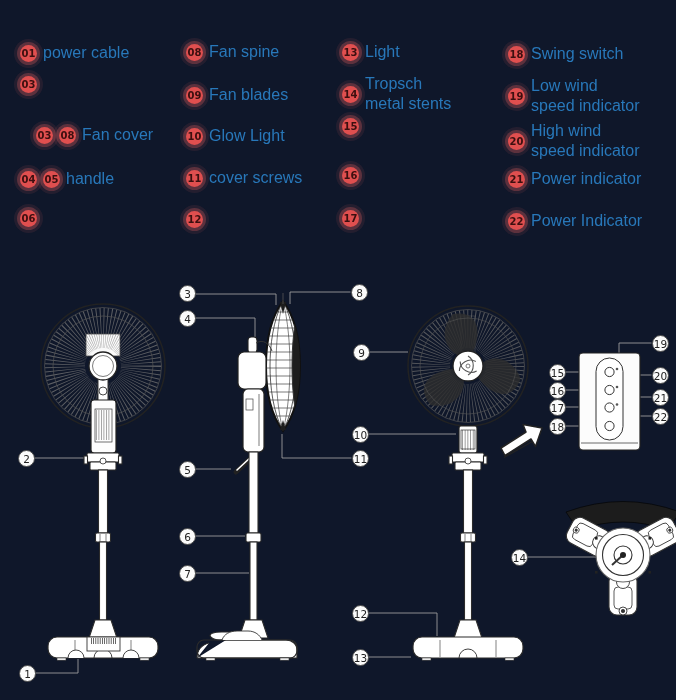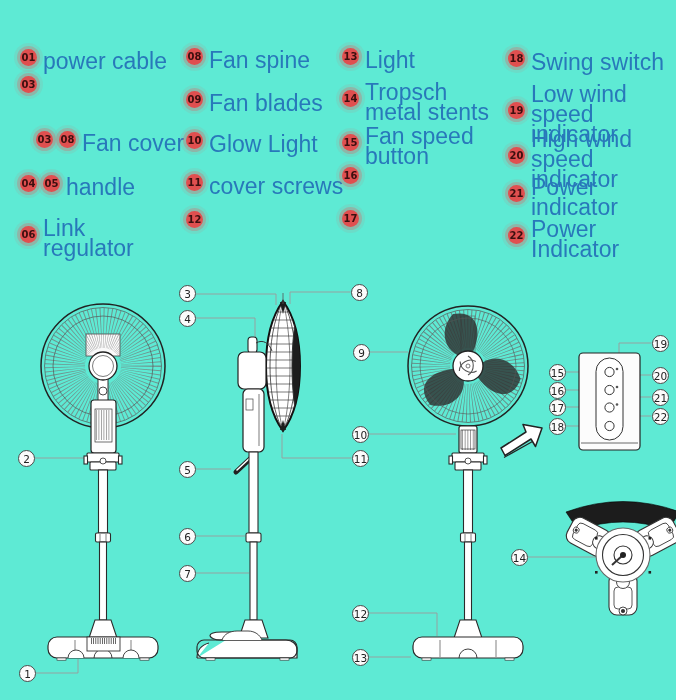--- a/index.html
+++ b/index.html
@@ -1,32 +1,31 @@
 <!DOCTYPE html>
 <html><head>
 <meta charset="utf-8">
 <style>
   html,body{margin:0;padding:0;}
   .screen{
-    position:relative;width:676px;height:700px;background:#5eead4;
+    position:relative;width:676px;height:700px;background:#0f172a;
     overflow:hidden;font-family:"Liberation Sans",sans-serif;
   }
   
   .legend-item{position:absolute;display:flex;align-items:center;gap:6px;}
   .badge{
     width:17px;height:17px;border-radius:50%;background:#e04f4f;
     color:#3c0f0f;font-weight:bold;font-size:10px;line-height:17px;
     text-align:center;flex:0 0 17px;
     box-shadow:0 0 0 3px rgba(224,96,96,.30),0 0 0 6px rgba(224,96,96,.10);
     font-family:"DejaVu Sans",sans-serif;
   }
   .lbl{
-    white-space:pre-line;color:#2878ba;font-size:23px;line-height:20px;
+    white-space:pre-line;color:#2878ba;font-size:16px;line-height:20px;
     letter-spacing:0;
-    margin-top:8px;
   }
   
   .artwork{position:absolute;left:0;top:260px;}
   .callout{
     position:absolute;width:17px;height:17px;border-radius:50%;
     border:1.2px solid #4a4a4a;background:#fbfbfb;color:#222;
     font-size:10.5px;line-height:16px;text-align:center;
     font-family:"DejaVu Sans",sans-serif;box-sizing:border-box;
   }
 </style>
@@ -49,22 +48,20 @@
       <span class="badge">08</span>
       <span class="lbl">Fan cover</span>
     </div>
     <div class="legend-item" style="left:20px;top:169px">
       <span class="badge">04</span>
       <span class="badge">05</span>
       <span class="lbl">handle</span>
     </div>
     <div class="legend-item" style="left:20px;top:210px">
       <span class="badge">06</span>
-      <span class="lbl">Link
-regulator</span>
     </div>
 
     <div class="legend-item" style="left:186px;top:42px">
       <span class="badge">08</span>
       <span class="lbl">Fan spine</span>
     </div>
     <div class="legend-item" style="left:186px;top:85px">
       <span class="badge">09</span>
       <span class="lbl">Fan blades</span>
     </div>
@@ -84,22 +81,20 @@
       <span class="badge">13</span>
       <span class="lbl">Light</span>
     </div>
     <div class="legend-item" style="left:342px;top:74px">
       <span class="badge">14</span>
       <span class="lbl">Tropsch
 metal stents</span>
     </div>
     <div class="legend-item" style="left:342px;top:118px">
       <span class="badge">15</span>
-      <span class="lbl">Fan speed
-button</span>
     </div>
     <div class="legend-item" style="left:342px;top:167px">
       <span class="badge">16</span>
     </div>
     <div class="legend-item" style="left:342px;top:210px">
       <span class="badge">17</span>
     </div>
 
     <div class="legend-item" style="left:508px;top:44px">
       <span class="badge">18</span>

